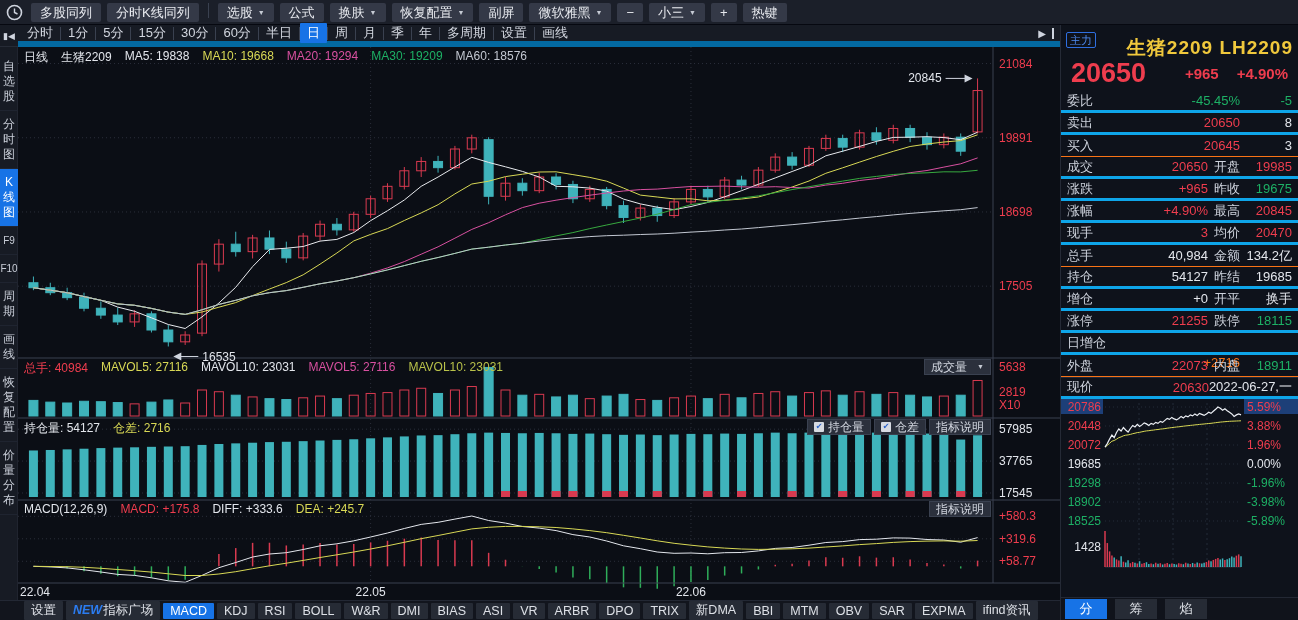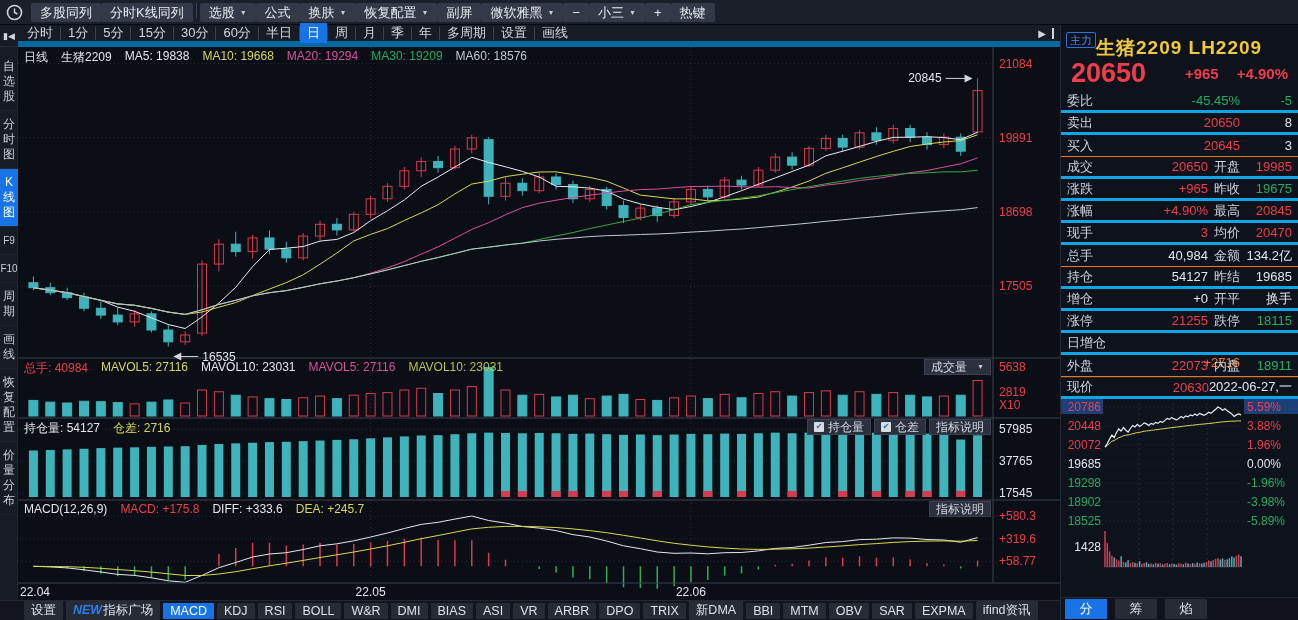--- a/index.html
+++ b/index.html
@@ -39,21 +39,21 @@
   .pctrl .cb::before{content:"✔";display:inline-block;width:10px;height:10px;line-height:10px;font-size:8px;text-align:center;background:#d7dbe2;color:#2b62c8;margin-right:4px;border-radius:1px;}
   
   .btabs{grid-column:1/3;background:#12151d;display:flex;align-items:center;gap:3px;padding:0 2px 0 24px;border-top:1px solid #232834;}
   .btabs .tab{background:#262b35;color:#dde0e6;padding:1px 7px;font-size:12.5px;white-space:nowrap;border-radius:1px;cursor:default;}
   .btabs .tab.sel{background:#1773e6;color:#fff;}
   .btabs .tab .new{color:#2b7cf0;font-weight:bold;font-style:italic;margin-right:1px;}
   
   .rp{width:238px;background:#0e121b;border-left:1px solid #252a36;display:flex;flex-direction:column;}
   .rp-head{height:30px;display:flex;align-items:center;padding:0 5px;}
   .badge{border:1px solid #2f6fe0;color:#4f8df5;font-size:11px;padding:0 3px;border-radius:2px;line-height:14px;}
-  .rp-title{flex:1;text-align:left;color:#f0c83c;font-size:19px;font-weight:bold;letter-spacing:1px;margin-top:16px;}
+  .rp-title{flex:1;text-align:right;color:#f0c83c;font-size:19px;font-weight:bold;letter-spacing:1px;margin-top:16px;}
   .rp-price{height:36px;display:flex;align-items:center;padding:0 10px;}
   .rp-last{color:#ef3d4e;font-size:27px;font-weight:bold;flex:1;}
   .rp-chg,.rp-pct{color:#ef3d4e;font-size:15px;font-weight:bold;margin-left:18px;}
   .qrow{height:22px;display:flex;align-items:center;padding:0 6px;font-size:13px;border-bottom:3px solid #0ea5e9;}
   .qrow.sep{border-bottom:1px solid #f97316;}
   .qrow .l{color:#ced3dd;width:48px;white-space:nowrap;}
   .qrow .l2{color:#ced3dd;white-space:nowrap;margin-left:6px;}
   .qrow .v1{flex:1;text-align:right;white-space:nowrap;}
   .qrow .v2{min-width:52px;text-align:right;white-space:nowrap;margin-left:auto;}
   .qrow.last{border-top:1px solid #232a3a;}
@@ -65,21 +65,21 @@
 </style>
 </head>
 <body>
 
 <div class="app">
   <div class="tb1">
     <svg class="clock" viewBox="0 0 17 17">
       <circle cx="8.5" cy="8.5" r="7" fill="none" stroke="#cfd4de" stroke-width="1.6"></circle>
       <path d="M8.5 4.5 V8.5 L11.5 10" fill="none" stroke="#cfd4de" stroke-width="1.4"></path>
     </svg>
-    <div id="tb1-btns" style="display:flex;">
+    <div id="tb1-btns" style="display:flex;gap:6px">
         <span class="btn">多股同列</span>
         <span class="btn">分时K线同列</span>
         <span class="vdiv"></span>
         <span class="btn arrow">选股</span>
         <span class="btn">公式</span>
         <span class="btn arrow">换肤</span>
         <span class="btn arrow">恢复配置</span>
         <span class="btn">副屏</span>
         <span class="btn arrow">微软雅黑</span>
         <span class="btn">−</span>

